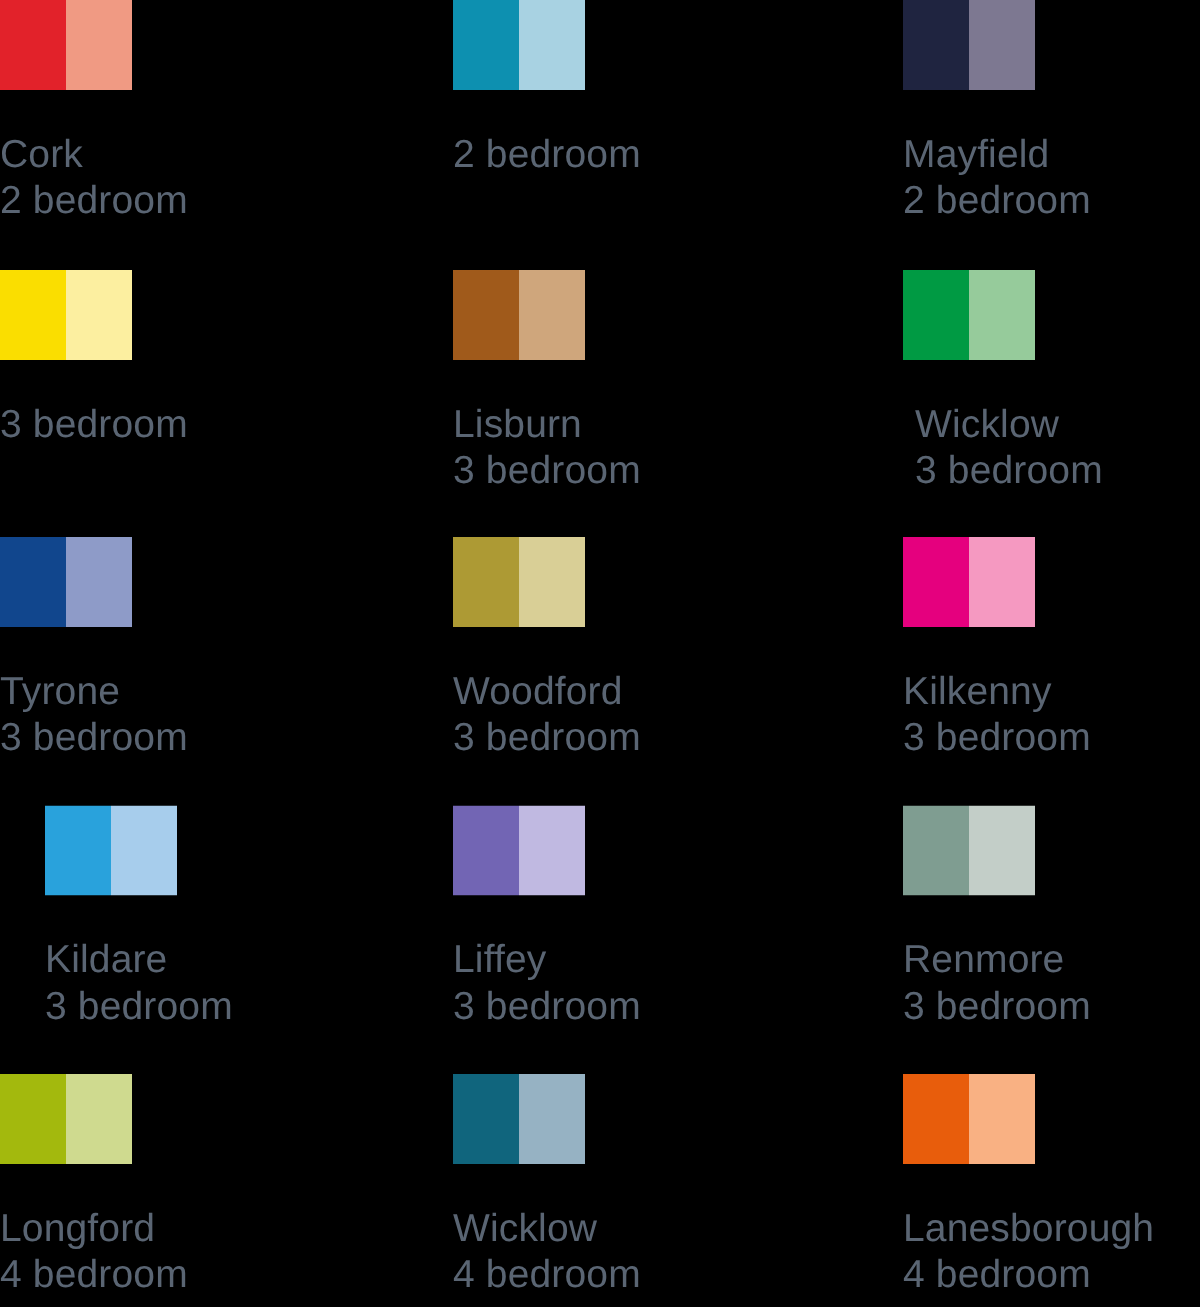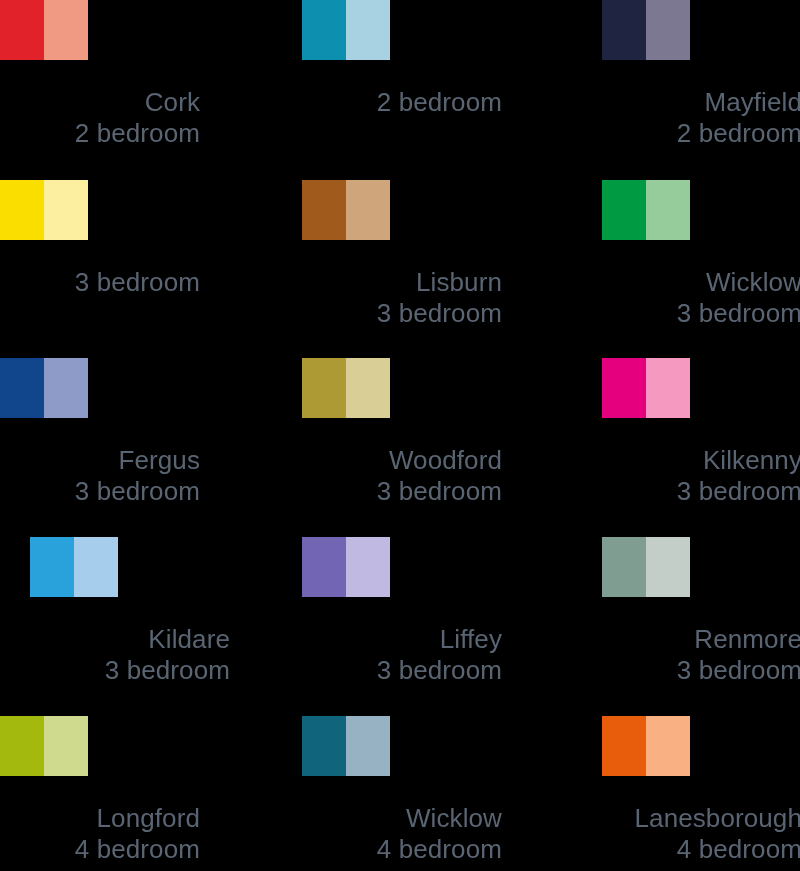--- a/index.html
+++ b/index.html
@@ -44,21 +44,20 @@
     line-height: 31px;
   }
   .swatch-name,
   .swatch-beds {
     display: block;
     color: #5a6573;
     font-size: 26px;
     font-weight: 400;
     letter-spacing: 0.1px;
     white-space: nowrap;
-    text-align: right;
   }
 </style>
 </head>
 <body style="background: rgb(0, 0, 0);">
 
 <div id="swatch-grid">
     <div class="swatch-card" style="left: 0px; top: 0px;">
       <div class="swatch-block">
         <div class="swatch-primary" style="background: rgb(226, 34, 42);"></div>
         <div class="swatch-secondary" style="background: rgb(240, 154, 131);"></div>
@@ -115,21 +114,21 @@
         <span class="swatch-name">Wicklow</span>
         <span class="swatch-beds">3 bedroom</span>
       </div>
     </div>
     <div class="swatch-card" style="left: 0px; top: 358px;">
       <div class="swatch-block">
         <div class="swatch-primary" style="background: rgb(17, 70, 141);"></div>
         <div class="swatch-secondary" style="background: rgb(142, 155, 200);"></div>
       </div>
       <div class="swatch-labels">
-        <span class="swatch-name">Fergus</span>
+        <span class="swatch-name">Tyrone</span>
         <span class="swatch-beds">3 bedroom</span>
       </div>
     </div>
     <div class="swatch-card" style="left: 302px; top: 358px;">
       <div class="swatch-block">
         <div class="swatch-primary" style="background: rgb(173, 154, 52);"></div>
         <div class="swatch-secondary" style="background: rgb(217, 207, 150);"></div>
       </div>
       <div class="swatch-labels">
         <span class="swatch-name">Woodford</span>

